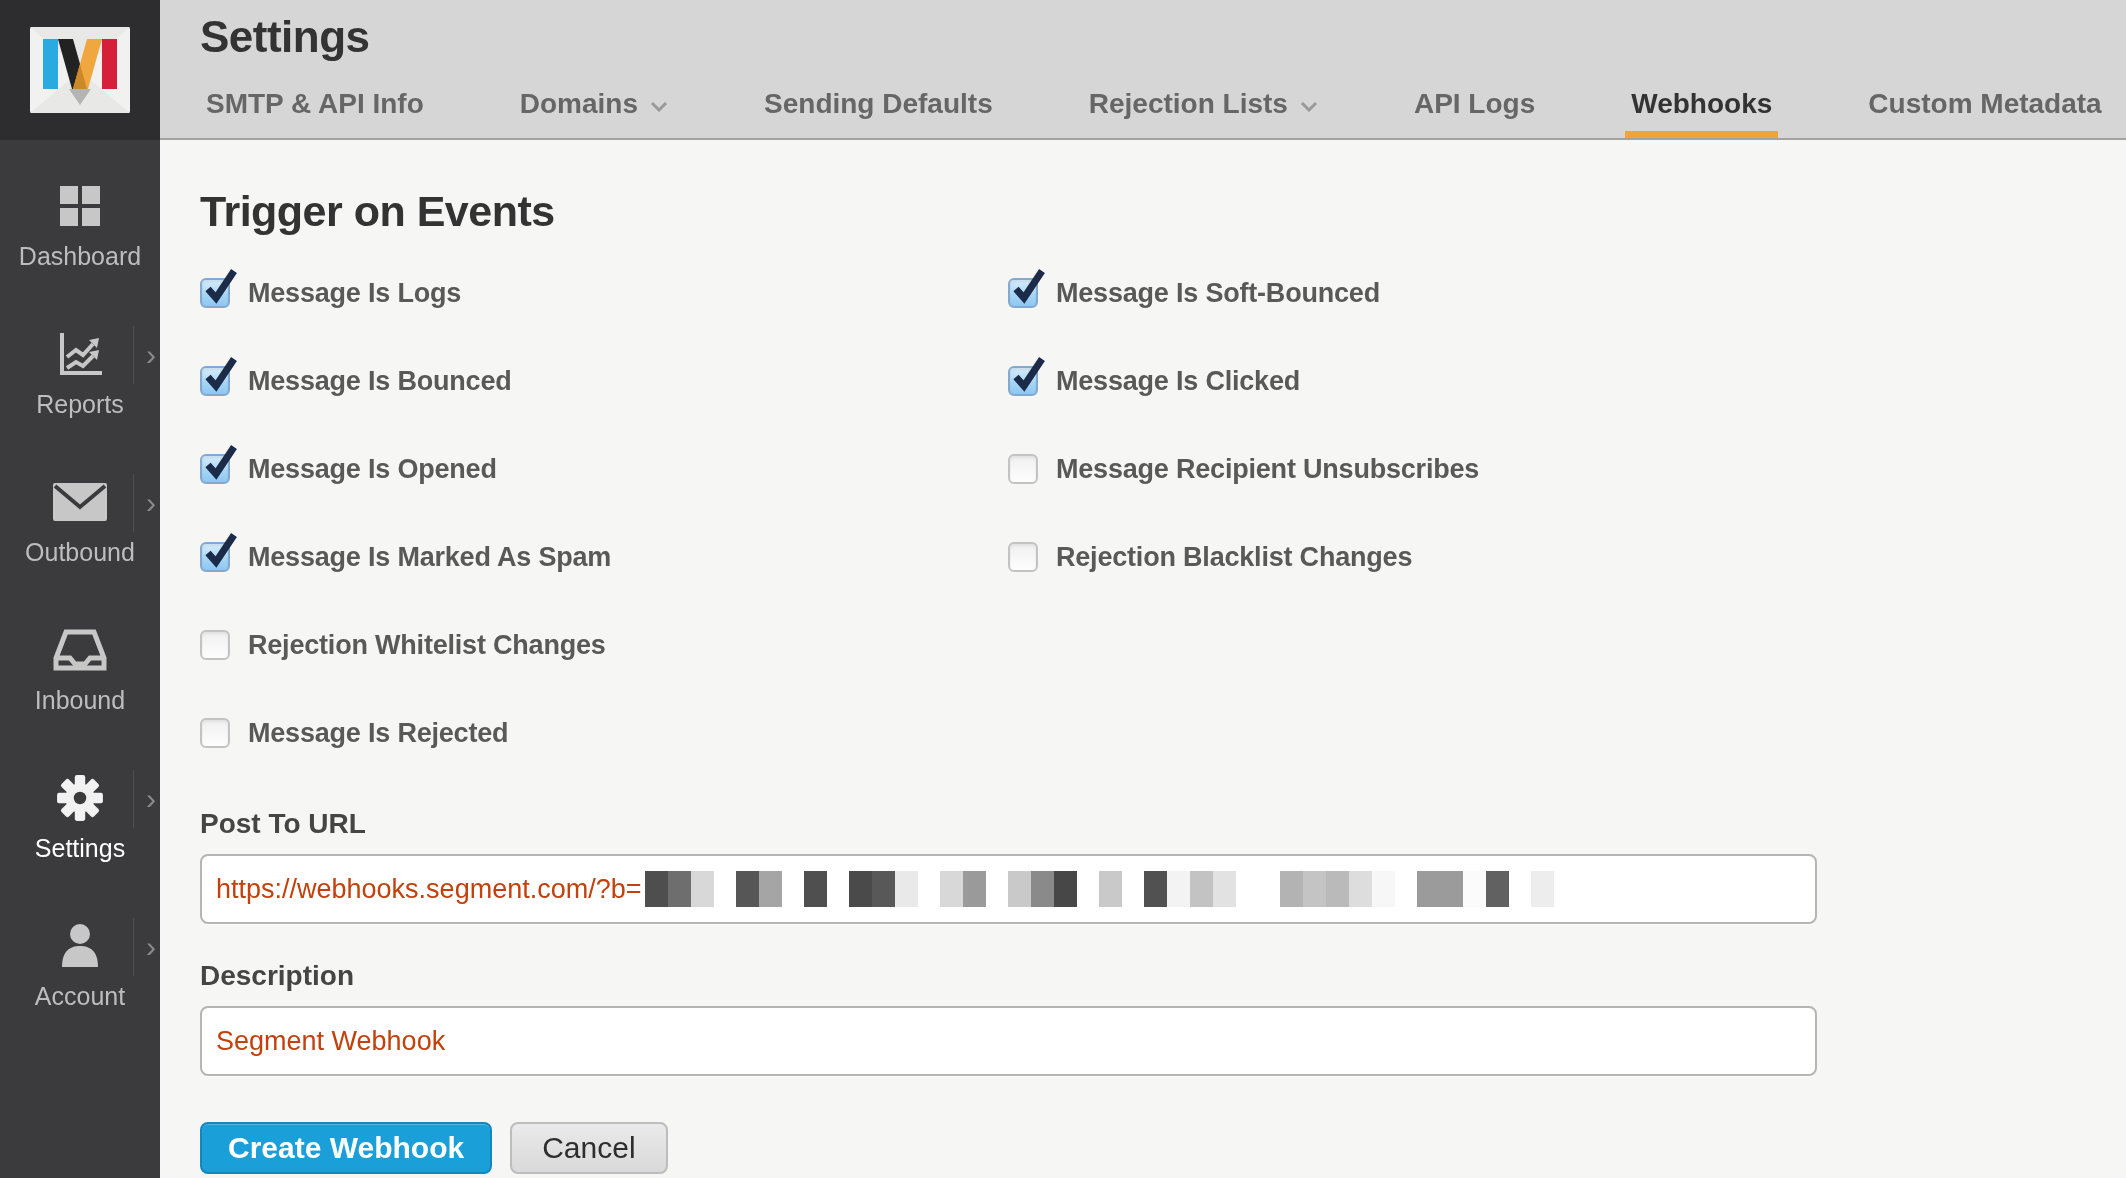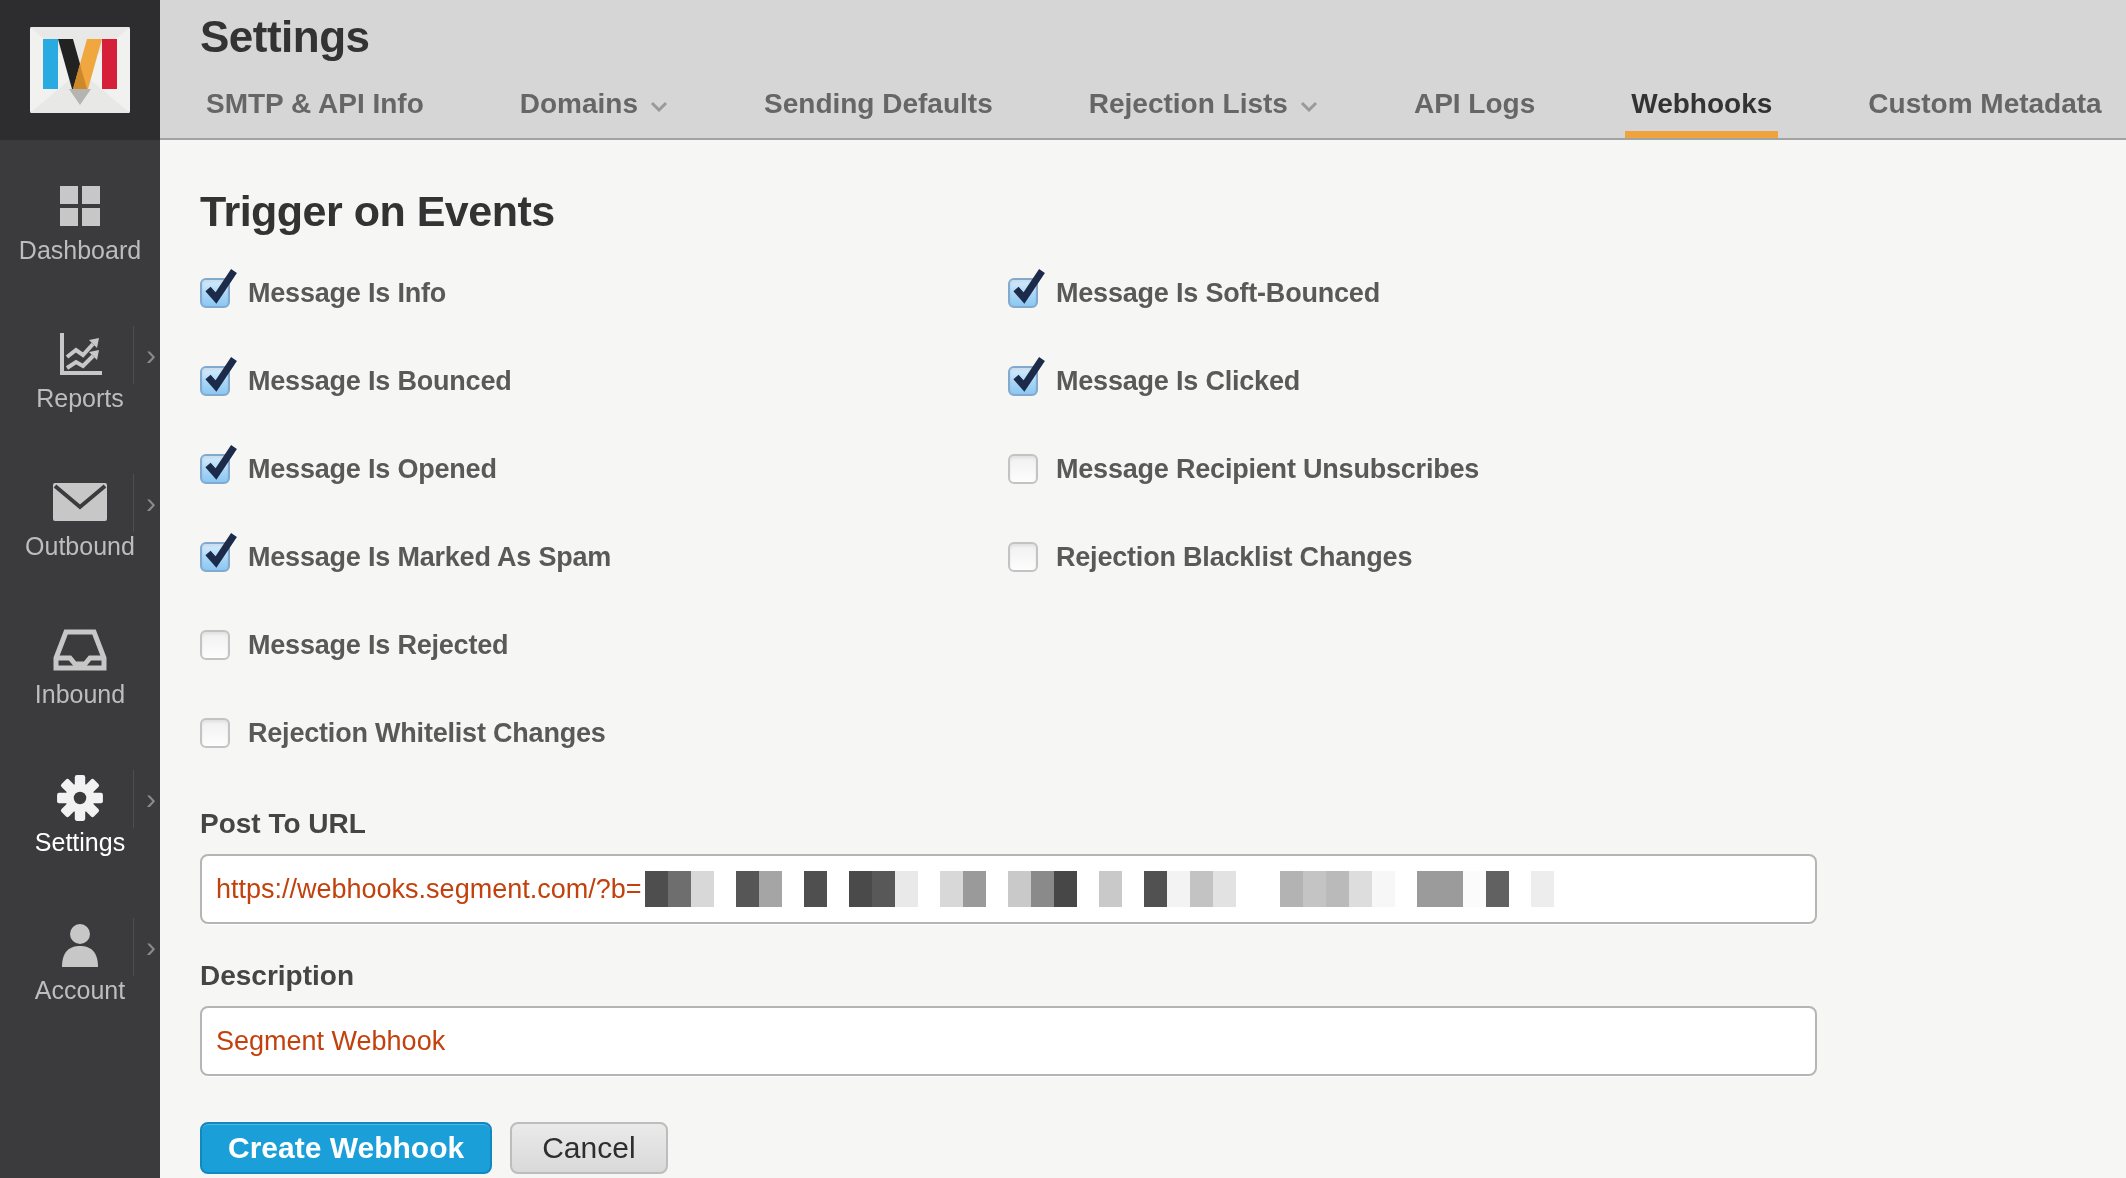--- a/index.html
+++ b/index.html
@@ -6,21 +6,21 @@
   html,body { width:2126px; height:1178px; overflow:hidden; }
   body { font-family:"Liberation Sans", sans-serif; background:#f6f6f5; }
   .app { display:flex; width:2126px; height:1178px; }
 
   
   .sidebar { width:160px; flex-shrink:0; background:#3b3b3d; display:flex; flex-direction:column; }
   .logo-block { height:140px; background:#2d2d2f; display:flex; align-items:center; justify-content:center; }
   .nav { padding-top:30px; }
   .nav-item { position:relative; height:148px; display:flex; flex-direction:column; align-items:center; padding-top:10px; cursor:pointer; }
   .nav-icon { height:52px; display:flex; align-items:center; justify-content:center; color:#c7c7c7; }
-  .nav-label { margin-top:4px; font-size:25px; color:#bdbdbd; }
+  .nav-label { margin-top:10px; font-size:25px; color:#bdbdbd; }
   .nav-item.active .nav-icon { color:#f2f2f2; }
   .nav-item.active .nav-label { color:#ffffff; }
   .side-chevron { position:absolute; right:4px; top:8px; height:58px; display:flex; align-items:center; padding-left:12px; border-left:1px solid #4e4e50; color:#8a8a8c; font-size:30px; line-height:1; }
 
   
   .main { flex:1; display:flex; flex-direction:column; min-width:0; }
   .header { height:140px; flex-shrink:0; background:#d6d6d6; border-bottom:2px solid #a3a3a3; padding-left:40px; position:relative; }
   .page-title { font-size:44px; font-weight:600; color:#333; padding-top:12px; letter-spacing:-0.5px; }
   .tabs { position:absolute; bottom:0; left:40px; display:flex; }
   .tab { font-size:28px; font-weight:700; color:#666; margin-right:84px; padding:0 6px 18px 6px; position:relative; display:flex; align-items:center; gap:12px; cursor:pointer; white-space:nowrap; }
@@ -218,21 +218,21 @@
       <div class="heading">Trigger on Events</div>
 
       <div class="events">
         <div class="events-col">
           <div class="event-row">
             <span class="checkbox checked">
                 <svg class="check" width="38" height="40" viewBox="0 0 38 40">
                   <path d="M7,22 L15,31 L33,4" fill="none" stroke="#1c2b49" stroke-width="7"></path>
                 </svg>
               </span>
-            <span class="event-label">Message Is Info</span>
+            <span class="event-label">Message Is Logs</span>
           </div>
           <div class="event-row">
             <span class="checkbox checked">
                 <svg class="check" width="38" height="40" viewBox="0 0 38 40">
                   <path d="M7,22 L15,31 L33,4" fill="none" stroke="#1c2b49" stroke-width="7"></path>
                 </svg>
               </span>
             <span class="event-label">Message Is Bounced</span>
           </div>
           <div class="event-row">
@@ -243,28 +243,28 @@
               </span>
             <span class="event-label">Message Is Opened</span>
           </div>
           <div class="event-row">
             <span class="checkbox checked">
                 <svg class="check" width="38" height="40" viewBox="0 0 38 40">
                   <path d="M7,22 L15,31 L33,4" fill="none" stroke="#1c2b49" stroke-width="7"></path>
                 </svg>
               </span>
             <span class="event-label">Message Is Marked As Spam</span>
+          </div>
+          <div class="event-row">
+            <span class="checkbox"></span>
+            <span class="event-label">Rejection Whitelist Changes</span>
           </div>
           <div class="event-row">
             <span class="checkbox"></span>
             <span class="event-label">Message Is Rejected</span>
-          </div>
-          <div class="event-row">
-            <span class="checkbox"></span>
-            <span class="event-label">Rejection Whitelist Changes</span>
           </div>
         </div>
 
         <div class="events-col right">
           <div class="event-row">
             <span class="checkbox checked">
                 <svg class="check" width="38" height="40" viewBox="0 0 38 40">
                   <path d="M7,22 L15,31 L33,4" fill="none" stroke="#1c2b49" stroke-width="7"></path>
                 </svg>
               </span>

